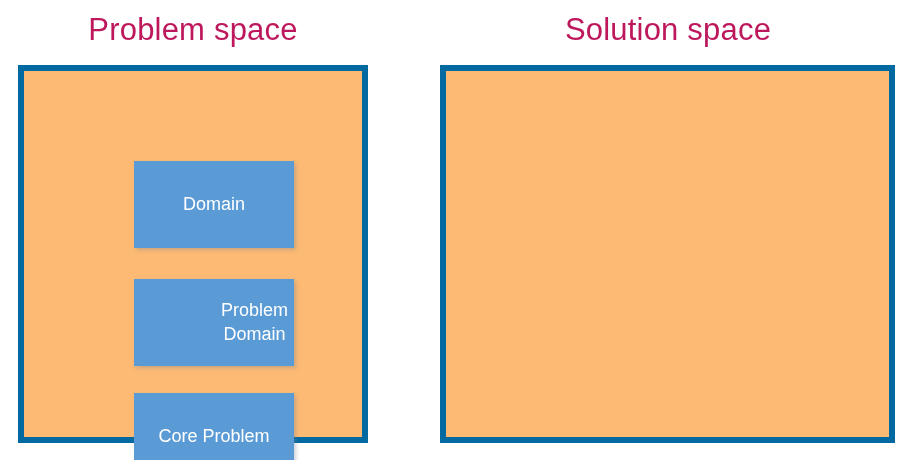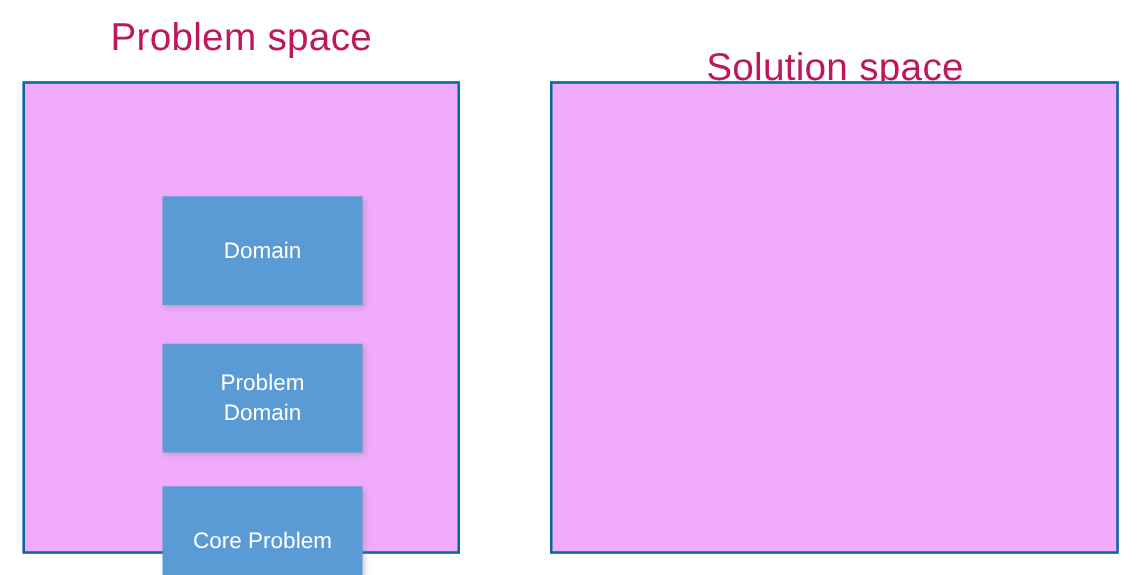--- a/index.html
+++ b/index.html
@@ -33,28 +33,27 @@
     left: 0;
     top: 14px;
     width: 386px;
     text-align: center;
   }
   #title-solution {
     left: 440px;
     top: 14px;
     width: 456px;
     text-align: center;
-    margin-top: 24px;
   }
 
   
   .panel {
     position: absolute;
-    border: 2px solid #0369a1;
-    background: #f0abfc;
+    border: 6px solid #0369a1;
+    background: #fdba74;
     box-sizing: border-box;
   }
   #panel-problem {
     left: 18px;
     top: 65px;
     width: 350px;
     height: 378px;
   }
   #panel-solution {
     left: 440px;
@@ -79,21 +78,21 @@
     box-shadow: 2px 2px 4px rgba(120, 130, 145, 0.38);
     padding: 2px 6px;
   }
   .box .box-label {
     display: block;
     white-space: pre-line;
   }
 
   
   #box-domain        { left: 110px; top: 90px;  width: 160px; height: 87px; }
-  #box-problem-domain{ left: 110px; top: 208px; width: 160px; height: 87px; }
+  #box-problem-domain{ left: 110px; top: 208px; width: 160px; height: 87px; justify-content: flex-end; }
   #box-core-domain   { left: 110px; top: 322px; width: 160px; height: 87px; }
 </style>
 </head>
 <body>
 
 <div id="canvas">
 
   <div class="section-title" id="title-problem">Problem space</div>
 
   <div class="section-title" id="title-solution">Solution space</div>

